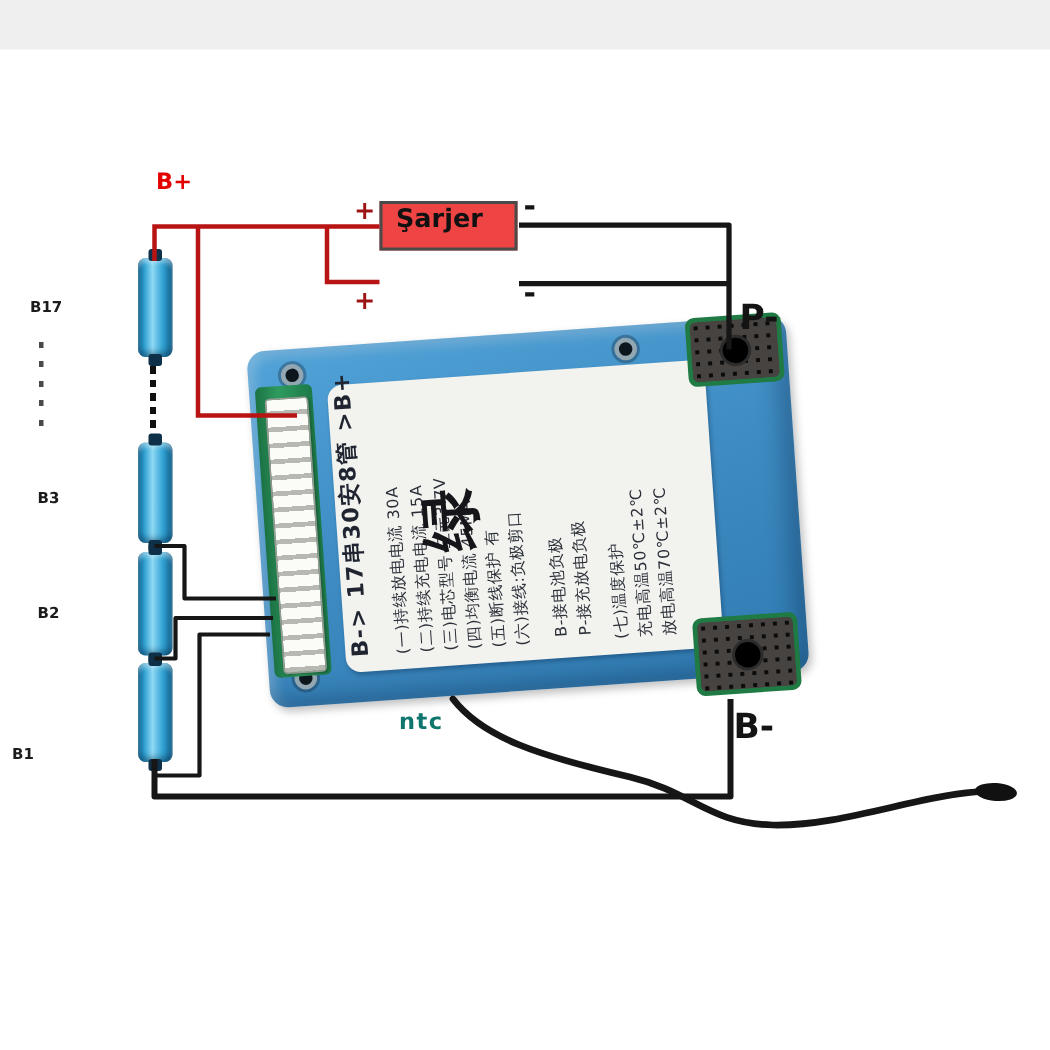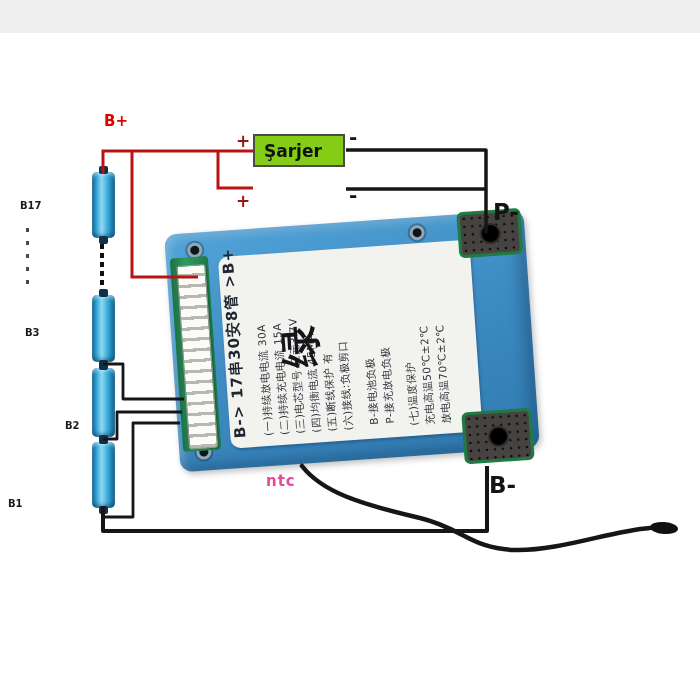--- a/index.html
+++ b/index.html
@@ -12,22 +12,22 @@
         background:linear-gradient(90deg,#0f6a9a 0%,#2d9fd0 18%,#8fd9f4 42%,#36a6d6 70%,#0d6392 100%);
         box-shadow:inset 0 3px 3px rgba(255,255,255,.4), inset 0 -3px 4px rgba(0,30,60,.45);}
   .cell::before,.cell::after{content:"";position:absolute;left:7px;width:9px;height:8px;
         background:#0e3048;border-radius:2px;}
   .cell::before{top:-6px;} .cell::after{bottom:-6px;}
   .bat-label{position:absolute;font-size:10px;font-weight:bold;color:#1c1c1c;}
   .vdash{position:absolute;width:4px;background:repeating-linear-gradient(180deg,#101010 0 5px,transparent 5px 9px);}
   .vdots{position:absolute;width:3px;background:repeating-linear-gradient(180deg,#4a4a4a 0 4px,transparent 4px 13px);}
 
   
-  .tbox{position:absolute;width:92px;height:33px;background:#84cc16;border:2px solid #4a4a4a;
-        display:flex;align-items:center;padding-left:9px;box-sizing:border-box;
+  .tbox{position:absolute;width:92px;height:33px;background:#ef4444;border:2px solid #4a4a4a;
+        display:flex;align-items:flex-start;padding-left:9px;box-sizing:border-box;
         font-size:17px;font-weight:bold;color:#111;}
   .sign{position:absolute;font-weight:bold;color:#9c1414;font-size:17px;}
   .sign.neg{color:#141414;font-size:20px;}
 
   
   #board{position:absolute;left:172px;top:222px;width:360px;height:238px;
          transform:rotate(-4deg);border-radius:12px;
          background:linear-gradient(165deg,#51a3d8 0%,#3f8dc4 45%,#2f7ab1 100%);
          box-shadow:inset -8px -6px 14px rgba(0,20,50,.28), inset 4px 4px 8px rgba(255,255,255,.25),
                     2px 3px 6px rgba(0,0,0,.25);}
@@ -60,21 +60,21 @@
 </head>
 <body>
 
 <div id="stage">
 
   <div class="topband"></div>
 
   <div class="bat-label" style="left:20px;top:200px;">B17</div>
   <div class="vdots" style="left:26px;top:228px;height:60px;"></div>
   <div class="bat-label" style="left:25px;top:327px;">B3</div>
-  <div class="bat-label" style="left:25px;top:420px;margin-left:40px;">B2</div>
+  <div class="bat-label" style="left:25px;top:404px;">B2</div>
   <div class="bat-label" style="left:8px;top:498px;">B1</div>
 
   <div class="cell" style="left:92px;top:172px;height:66px;"></div>
   <div class="vdash" style="left:100px;top:244px;height:48px;"></div>
   <div class="cell" style="left:92px;top:295px;height:67px;"></div>
   <div class="cell" style="left:92px;top:368px;height:69px;"></div>
   <div class="cell" style="left:92px;top:442px;height:66px;"></div>
 
   <div class="tbox" style="left:253px;top:134px;">
     <span>Şarjer</span>
@@ -138,14 +138,14 @@
     <ellipse cx="664" cy="528" rx="14" ry="6" transform="rotate(4 664 528)" fill="#111"></ellipse>
   </svg>
 
   <div class="freetxt" style="left:104px;top:112px;font-size:15px;color:#e30000;">B+</div>
   <div class="sign" style="left:236px;top:131px;">+</div>
   <div class="sign neg" style="left:349px;top:125px;">-</div>
   <div class="sign" style="left:236px;top:191px;">+</div>
   <div class="sign neg" style="left:349px;top:183px;">-</div>
   <div class="freetxt" style="left:493px;top:199px;font-size:23px;">P-</div>
   <div class="freetxt" style="left:489px;top:472px;font-size:23px;">B-</div>
-  <div class="freetxt" style="left:266px;top:472px;font-size:15px;letter-spacing:1px;color:#ec4899;">ntc</div>
+  <div class="freetxt" style="left:266px;top:472px;font-size:15px;letter-spacing:1px;color:#0f766e;">ntc</div>
 </div>
 
 </body></html>

